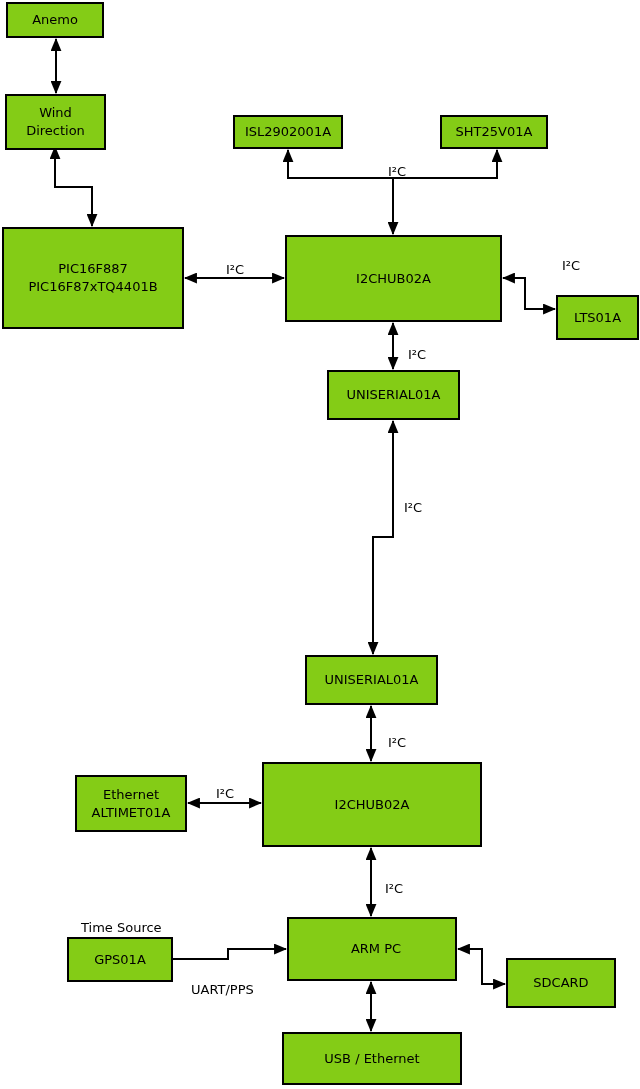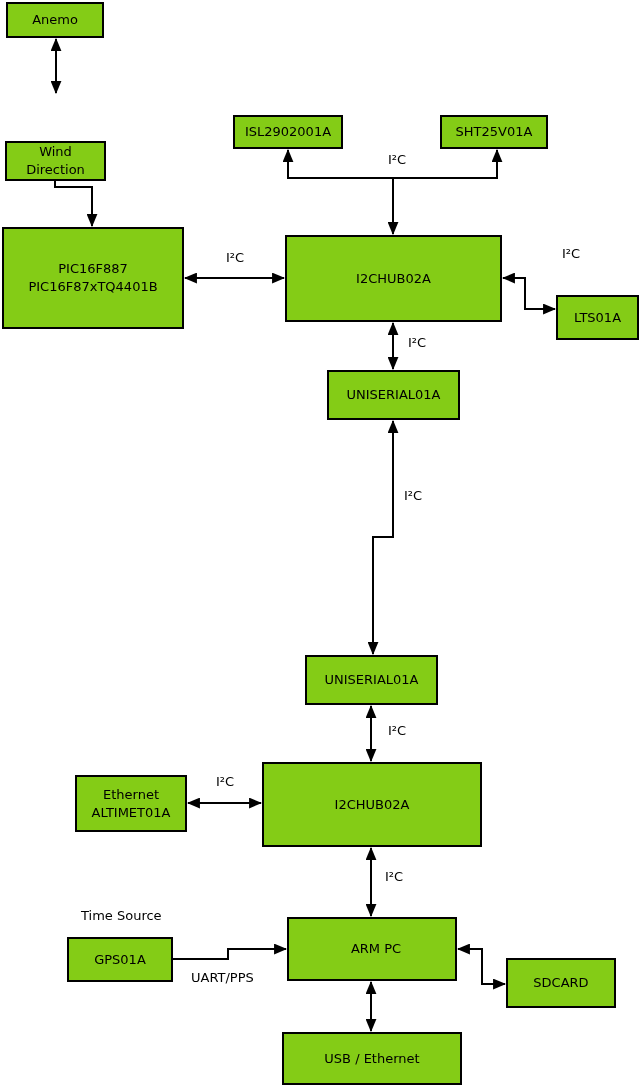--- a/index.html
+++ b/index.html
@@ -23,24 +23,25 @@
     justify-content: center;
     text-align: center;
     font-size: 13px;
     line-height: 1.35;
     white-space: pre-line;
   }
   .lbl {
     position: absolute;
     font-size: 13px;
     white-space: nowrap;
+    margin-top: 12px;
   }
   
   #n-anemo   { left: 6px;   top: 2px;    width: 98px;  height: 36px; }
-  #n-wind    { left: 5px;   top: 94px;   width: 101px; height: 40px; margin-top: 47px; }
+  #n-wind    { left: 5px;   top: 94px;   width: 101px; height: 56px; }
   #n-pic     { left: 2px;   top: 227px;  width: 182px; height: 102px; }
   #n-isl     { left: 233px; top: 115px;  width: 110px; height: 34px; }
   #n-sht     { left: 440px; top: 115px;  width: 108px; height: 34px; }
   #n-hub1    { left: 285px; top: 235px;  width: 217px; height: 87px; }
   #n-lts     { left: 556px; top: 295px;  width: 83px;  height: 45px; }
   #n-uni1    { left: 327px; top: 370px;  width: 133px; height: 50px; }
   #n-uni2    { left: 305px; top: 655px;  width: 133px; height: 50px; }
   #n-hub2    { left: 262px; top: 762px;  width: 220px; height: 85px; }
   #n-baro    { left: 75px;  top: 775px;  width: 112px; height: 57px; }
   #n-gps     { left: 67px;  top: 937px;  width: 106px; height: 45px; }

